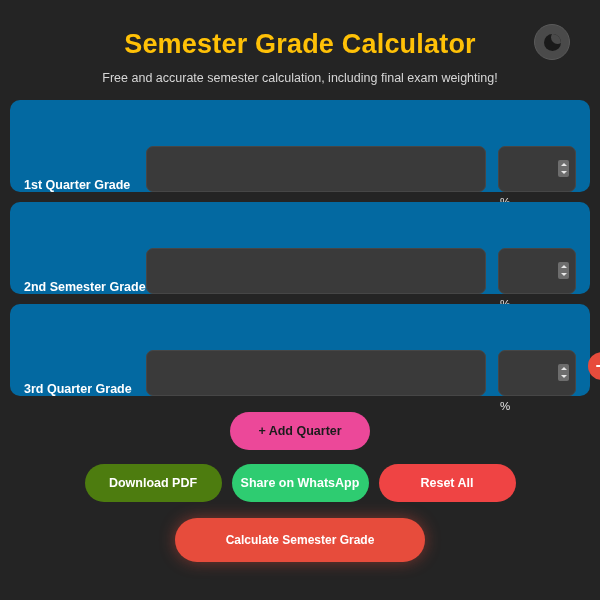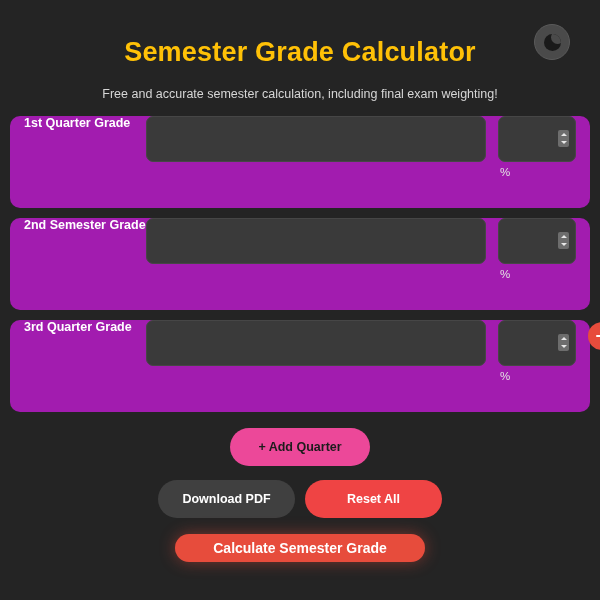--- a/index.html
+++ b/index.html
@@ -19,21 +19,21 @@
   .header {
     padding-top: 18px;
     text-align: center;
     position: relative;
   }
   .title {
     color: #ffc107;
     font-size: 27px;
     font-weight: bold;
     letter-spacing: 0.2px;
-    margin: 16px;
+    margin: 8px;
     padding: 0 60px;
     line-height: 36px;
   }
   .subtitle {
     color: #d6d6d6;
     font-size: 12.5px;
     margin-top: 0;
     line-height: 16px;
   }
   .theme-toggle {
@@ -60,26 +60,26 @@
     position: absolute;
     width: 13px; height: 13px;
     border-radius: 50%;
     background: #4a4a4a;
     left: 7px; top: -3px;
   }
   .rows {
     margin-top: 14px;
   }
   .quarter-row {
-    background: #a21caf;
+    background: #0369a1;
     border-radius: 10px;
     margin-bottom: 10px;
     height: 92px;
     display: flex;
-    align-items: flex-start;
+    align-items: flex-end;
     padding: 0 14px;
     position: relative;
   }
   .q-label {
     color: #ffffff;
     font-size: 12.5px;
     font-weight: bold;
     width: 122px;
     flex: none;
   }
@@ -184,36 +184,36 @@
     border: none;
     border-radius: 22px;
     color: #ffffff;
     font-size: 12.5px;
     font-weight: bold;
     height: 38px;
     width: 137px;
     cursor: pointer;
     font-family: "Liberation Sans", sans-serif;
   }
-  .pdf { background: #404040; }
+  .pdf { background: #4d7c0f; }
   .wa { background: #2ecc71; }
   .reset { background: #ef4444; }
   .calc-wrap {
     text-align: center;
     margin-top: 16px;
   }
   .calc-btn {
     background: #e74c3c;
     color: #ffffff;
     border: none;
     border-radius: 24px;
-    font-size: 14px;
+    font-size: 12px;
     font-weight: bold;
     width: 250px;
-    height: 28px;
+    height: 44px;
     cursor: pointer;
     box-shadow: 0 0 16px rgba(231,76,60,0.45);
     font-family: "Liberation Sans", sans-serif;
   }
 </style>
 </head>
 <body>
 
 <div class="app">
 
@@ -270,20 +270,21 @@
     </div>
 
   </div>
 
   <div class="add-wrap">
     <button class="add-quarter">+ Add Quarter</button>
   </div>
 
   <div class="action-row">
     <button class="act-btn pdf">Download PDF</button>
+    <button class="act-btn wa">Share on WhatsApp</button>
     <button class="act-btn reset">Reset All</button>
   </div>
 
   <div class="calc-wrap">
     <button class="calc-btn">Calculate Semester Grade</button>
   </div>
 
 </div>
 
 </body></html>

